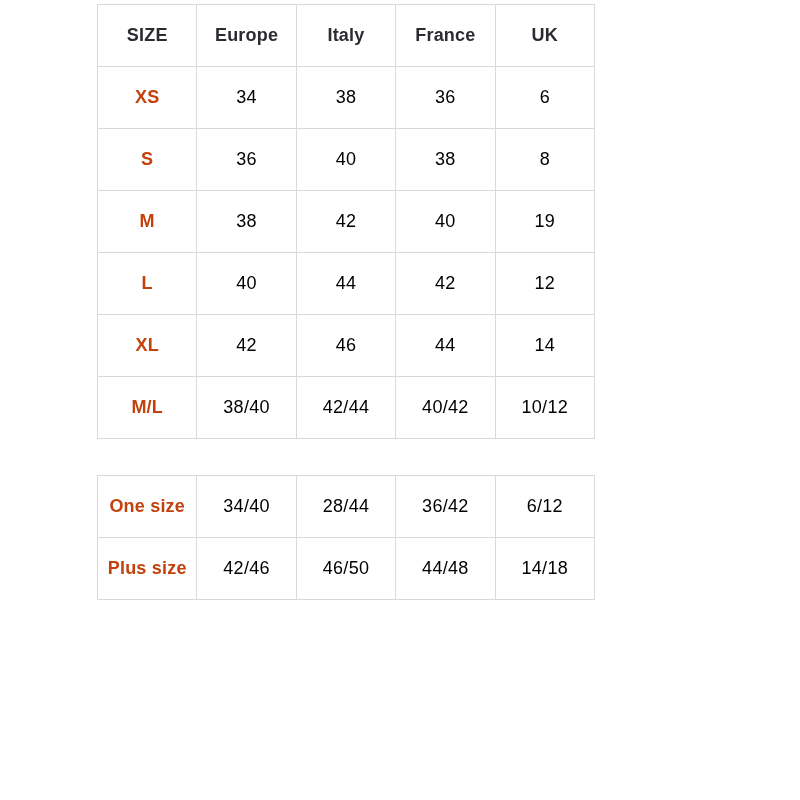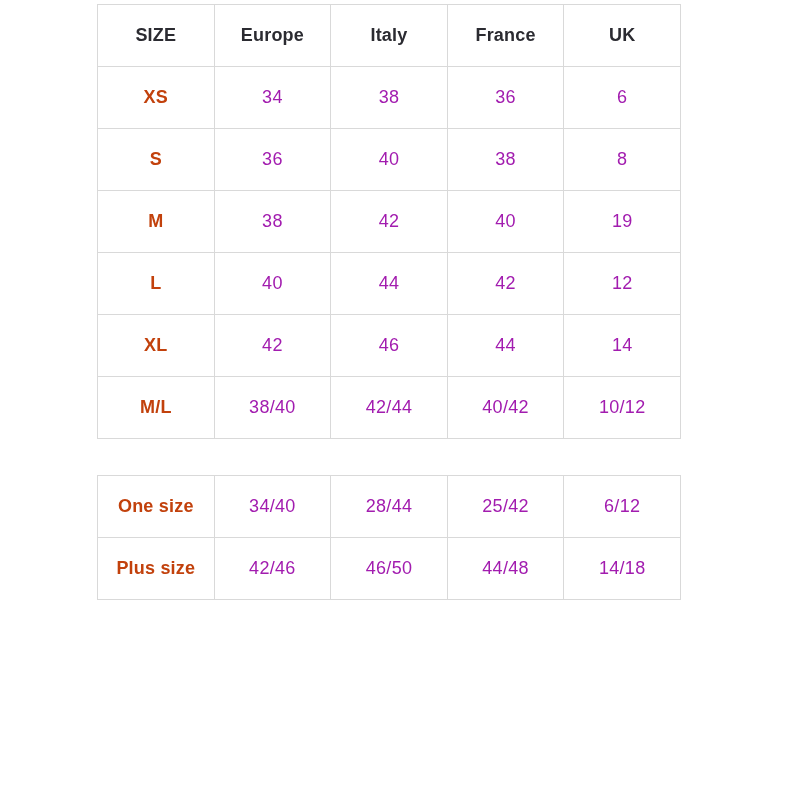--- a/index.html
+++ b/index.html
@@ -12,21 +12,21 @@
   }
   .chart-wrap {
     position: absolute;
     left: 97px;
     top: 4px;
     width: 584px;
   }
   table.size-table {
     border-collapse: collapse;
     table-layout: fixed;
-    width: 584px;
+    width: 498px;
     background: #ffffff;
   }
   table.size-table td, table.size-table th {
     border: 1px solid #d9d9d9;
     height: 61px;
     text-align: center;
     vertical-align: middle;
     font-size: 18px;
     padding: 0;
     overflow: hidden;
@@ -37,21 +37,21 @@
     color: #2b2b31;
     letter-spacing: 0.2px;
   }
   table.size-table td.lbl {
     font-weight: 700;
     color: #c2410c;
     letter-spacing: 0.2px;
   }
   table.size-table td.val {
     font-weight: 400;
-    color: #a21caf;
+    color: #000000;
     letter-spacing: 0.3px;
   }
   .table-gap {
     height: 36px;
   }
 </style>
 </head>
 <body>
 
 <div class="chart-wrap">
@@ -113,21 +113,21 @@
   </table>
 
   <div class="table-gap"></div>
 
   <table class="size-table">
     <tbody>
       <tr>
         <td class="lbl">One size</td>
         <td class="val">34/40</td>
         <td class="val">28/44</td>
-        <td class="val">25/42</td>
+        <td class="val">36/42</td>
         <td class="val">6/12</td>
       </tr>
       <tr>
         <td class="lbl">Plus size</td>
         <td class="val">42/46</td>
         <td class="val">46/50</td>
         <td class="val">44/48</td>
         <td class="val">14/18</td>
       </tr>
     </tbody>

